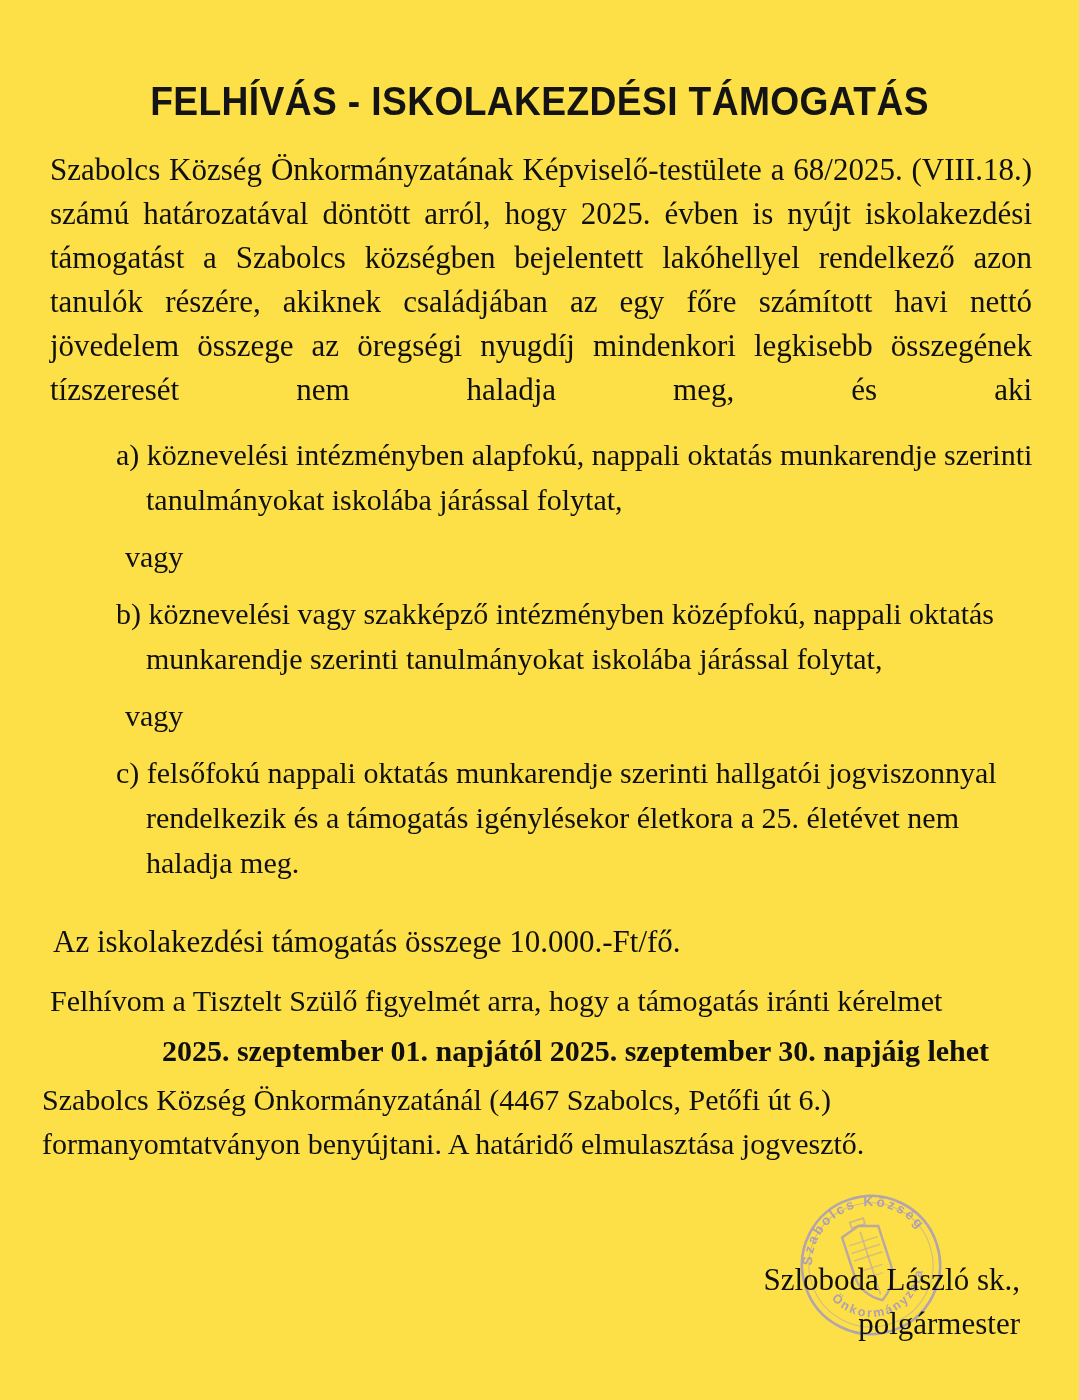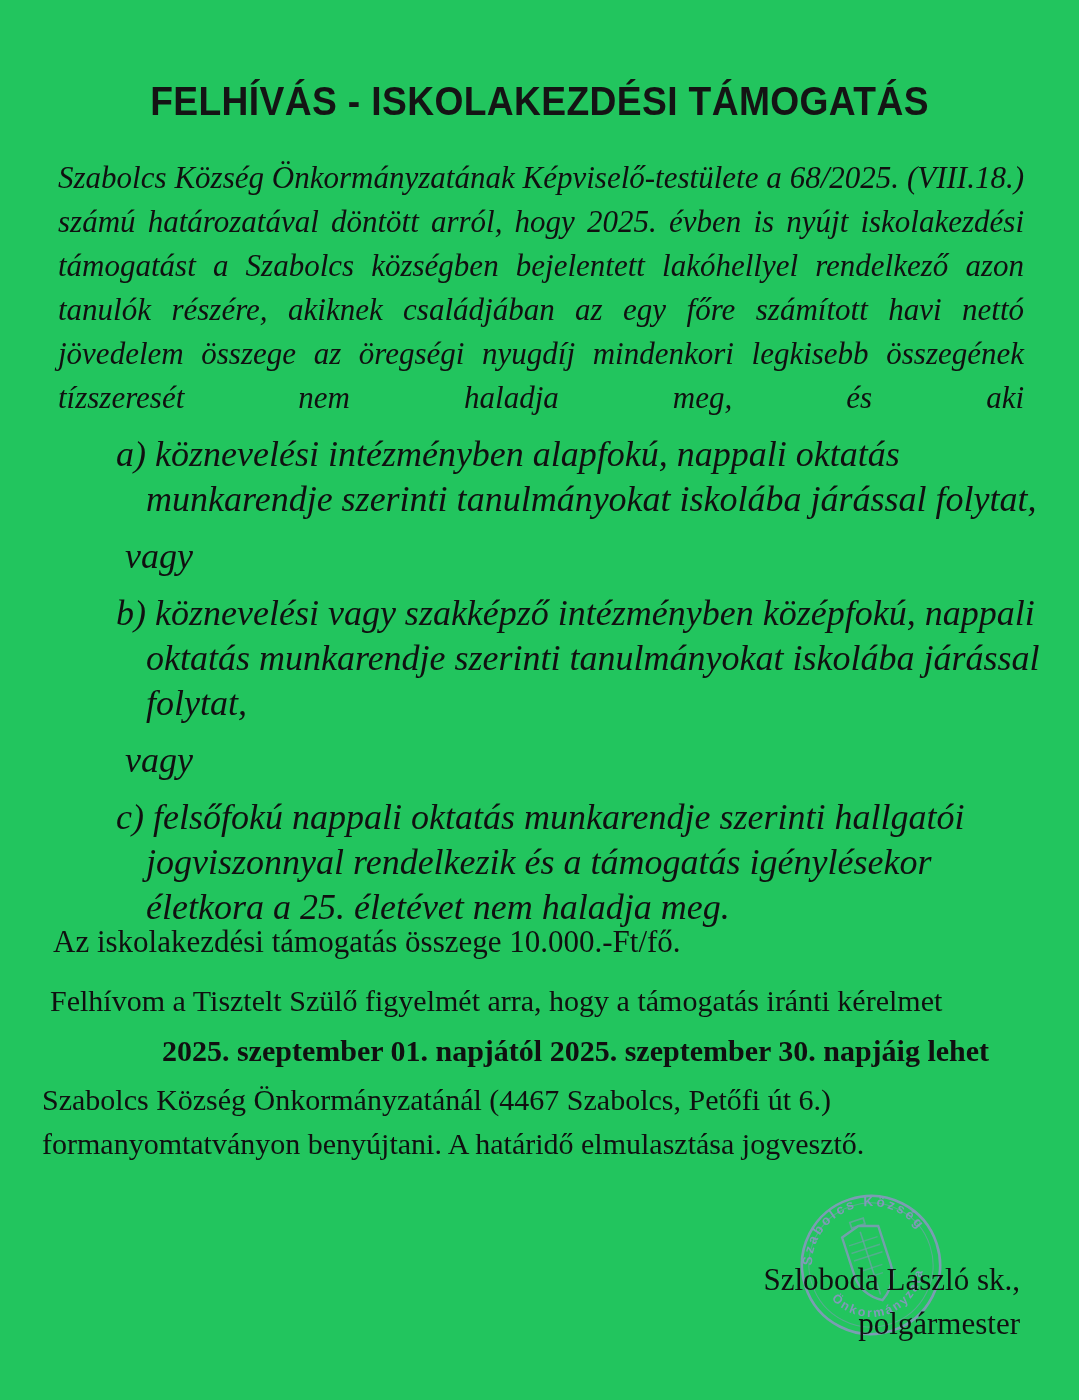--- a/index.html
+++ b/index.html
@@ -6,21 +6,21 @@
   html, body {
     margin: 0;
     padding: 0;
     background: #ffffff;
   }
 
   .page {
     position: relative;
     width: 1079px;
     height: 1400px;
-    background: #22c55e;
+    background: #fde047;
     overflow: hidden;
     font-family: "Liberation Serif", "DejaVu Serif", serif;
     color: #101010;
   }
 
   
   .doc-title {
     position: absolute;
     left: 0;
     top: 52px;
@@ -38,45 +38,43 @@
 
   
   .body-block {
     position: absolute;
     left: 42px;
     top: 140px;
     width: 998px;
   }
 
   p.para {
-    margin: 16px;
+    margin: 8px;
     font-size: 31px;
     line-height: 44px;
     text-align: justify;
     text-justify: inter-word;
-    font-style: italic;
   }
   p.para.lead {
     text-align: justify;
   }
   p.para.lead::after {
     content: "";
     display: inline-block;
     width: 100%;
   }
 
   
   .list-block {
     position: absolute;
     left: 42px;
     top: 432px;
     width: 1000px;
-    font-size: 36px;
+    font-size: 30px;
     line-height: 45px;
-    font-style: italic;
   }
 
   .list-item {
     position: relative;
     padding-left: 104px;
     text-indent: -30px;
     margin: 0 0 0 0;
   }
 
   .vagy {

